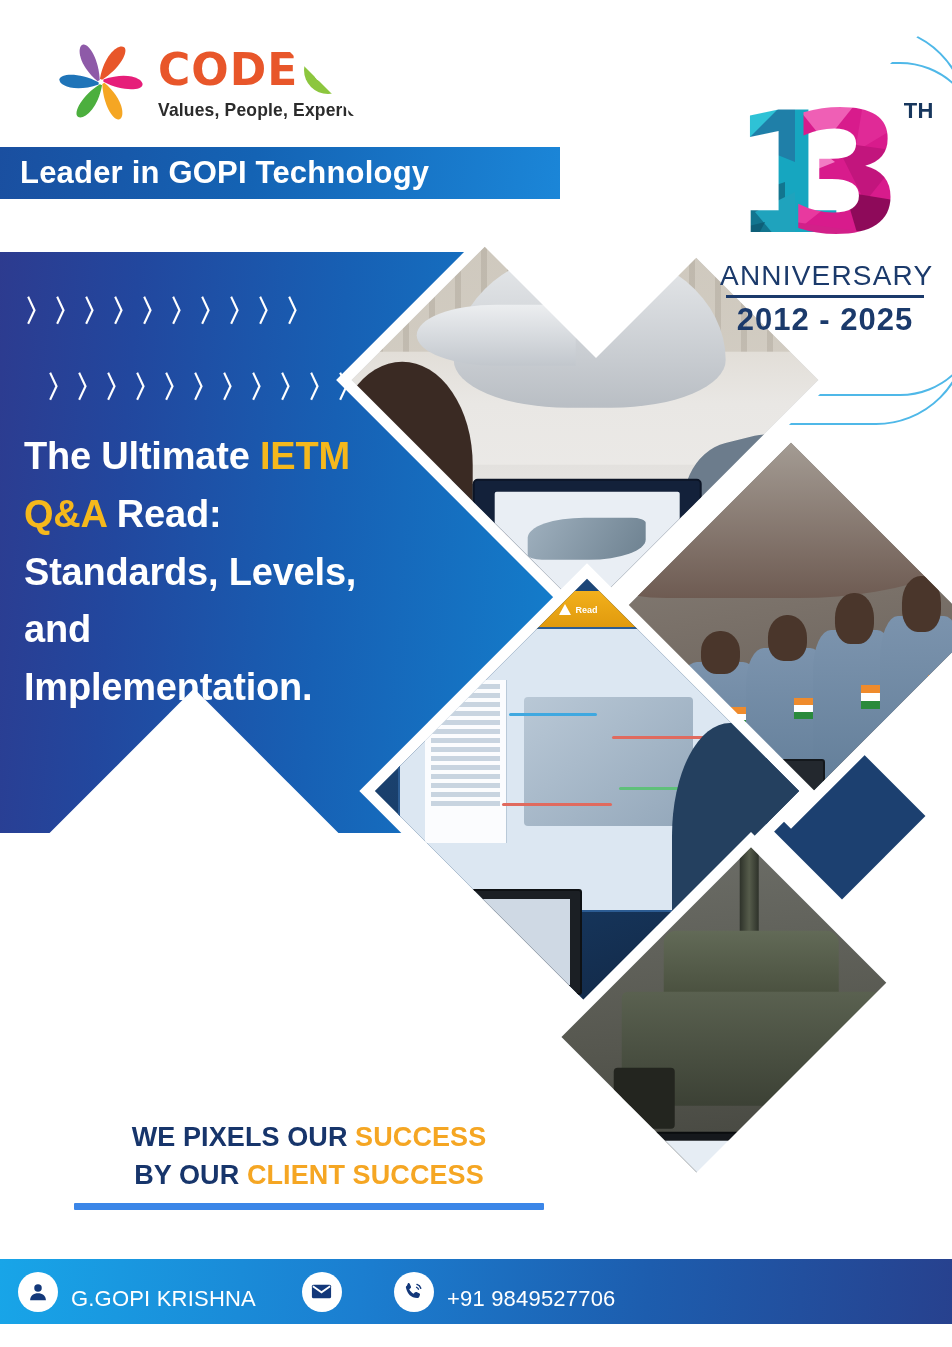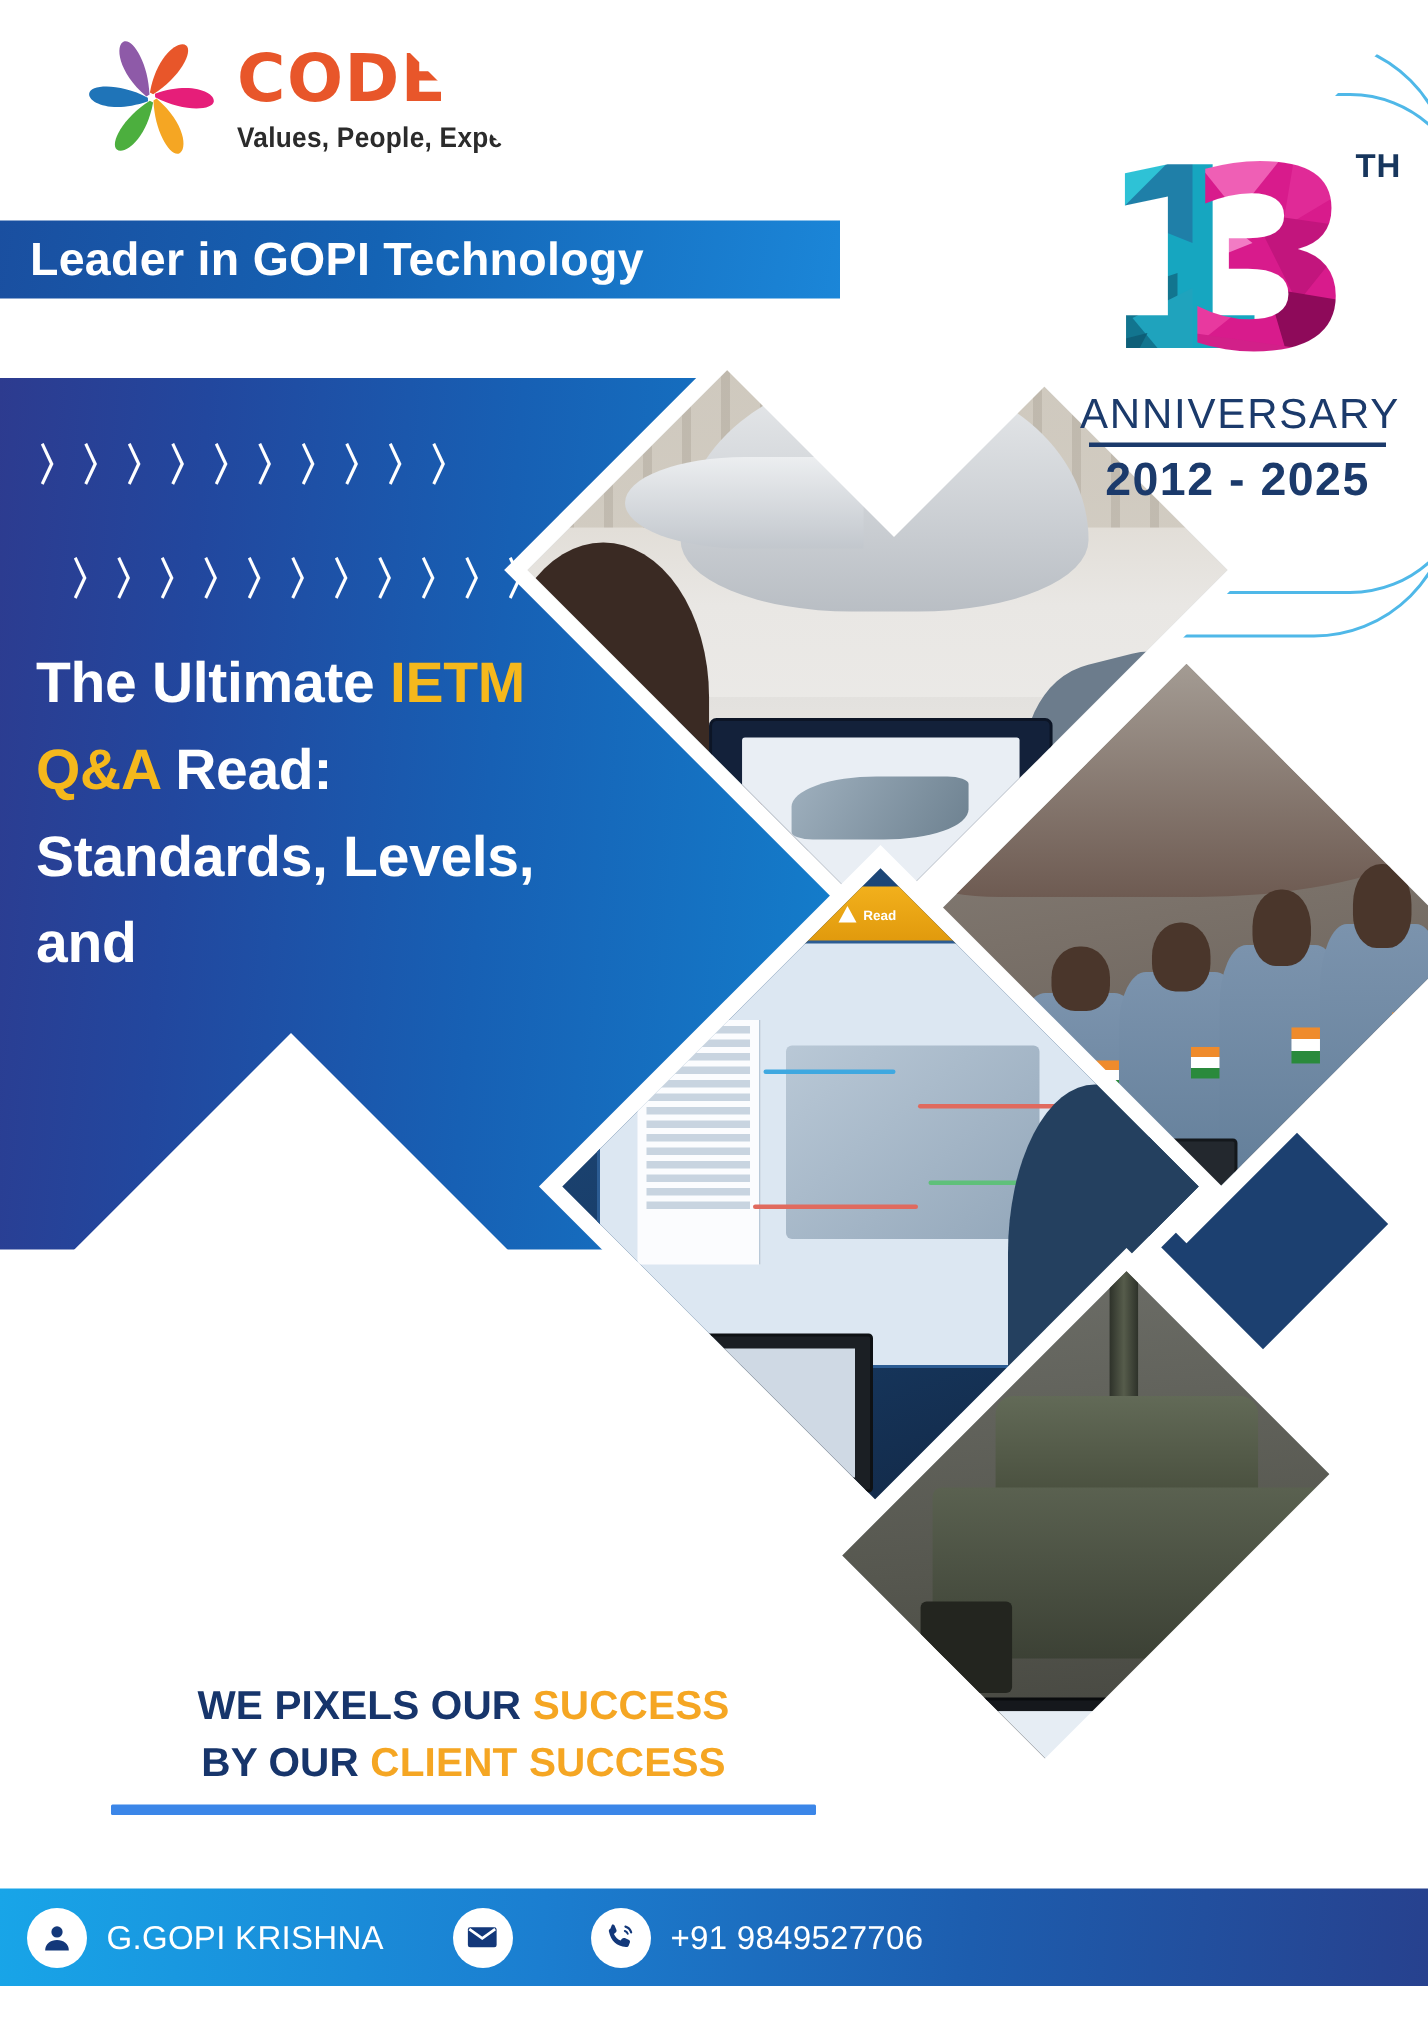--- a/index.html
+++ b/index.html
@@ -9,21 +9,21 @@
   }
   #poster{
     position:relative;
     width:952px;height:1347px;
     overflow:hidden;
     background:#ffffff;
   }
 
   
   .logo-wrap{
-    position:absolute;left:58px;top:22px;
+    position:absolute;left:58px;top:39px;
     display:flex;align-items:center;gap:14px;
   }
   .pinwheel{position:relative;width:86px;height:86px;flex:none;}
   .logo-text{display:flex;flex-direction:column;line-height:1;}
   .logo-row{display:flex;align-items:center;gap:6px;}
   .lg-code{
     font-family:"DejaVu Sans", sans-serif;
     font-weight:bold;font-size:44px;letter-spacing:1px;
     color:#e8562a;
   }
@@ -254,21 +254,21 @@
   .tagline .t-rule{
     height:7px;background:#3b86e8;border-radius:1px;margin-top:8px;
   }
 
   
   .footer{
     position:absolute;left:0;bottom:23px;width:952px;height:65px;
     background:linear-gradient(95deg,#18a5e8 0%,#1b7ed0 38%,#1d5dae 68%,#27418e 100%);
     display:flex;align-items:center;z-index:9;
   }
-  .fcell{display:flex;align-items:center;gap:13px;}
+  .fcell{display:flex;align-items:flex-end;gap:13px;}
   .fcell.c1{margin-left:18px;}
   .fcell.c2{margin-left:46px;}
   .fcell.c3{margin-left:52px;}
   .ficon{
     width:40px;height:40px;border-radius:50%;background:#fff;flex:none;
     display:flex;align-items:center;justify-content:center;
   }
   .ficon svg{display:block;}
   .ftext{color:#fff;font-size:22px;letter-spacing:.2px;white-space:nowrap;}
 </style>
@@ -454,20 +454,21 @@
 
   <div class="blue-panel">
     <div class="panel-inner">
       <div class="chev-row chev-1">〉〉〉〉〉〉〉〉〉〉</div>
       <div class="chev-row chev-2"><span>〉〉〉〉〉〉〉〉〉〉〉</span><span class="chev-dash"></span></div>
       <div class="headline">
         <span>The Ultimate </span><span class="hl-accent">IETM</span><br>
         <span class="hl-accent">Q&amp;A</span><span> Read:</span><br>
         <span>Standards, Levels,</span><br>
         <span>and</span><br>
+        <span>Implementation.</span>
       </div>
     </div>
   </div>
 
   <div class="sweep sweep-a"></div>
   <div class="sweep sweep-b"></div>
   <div class="sweep sweep-c"></div>
 
   <div class="tagline">
     <div class="t-line">

